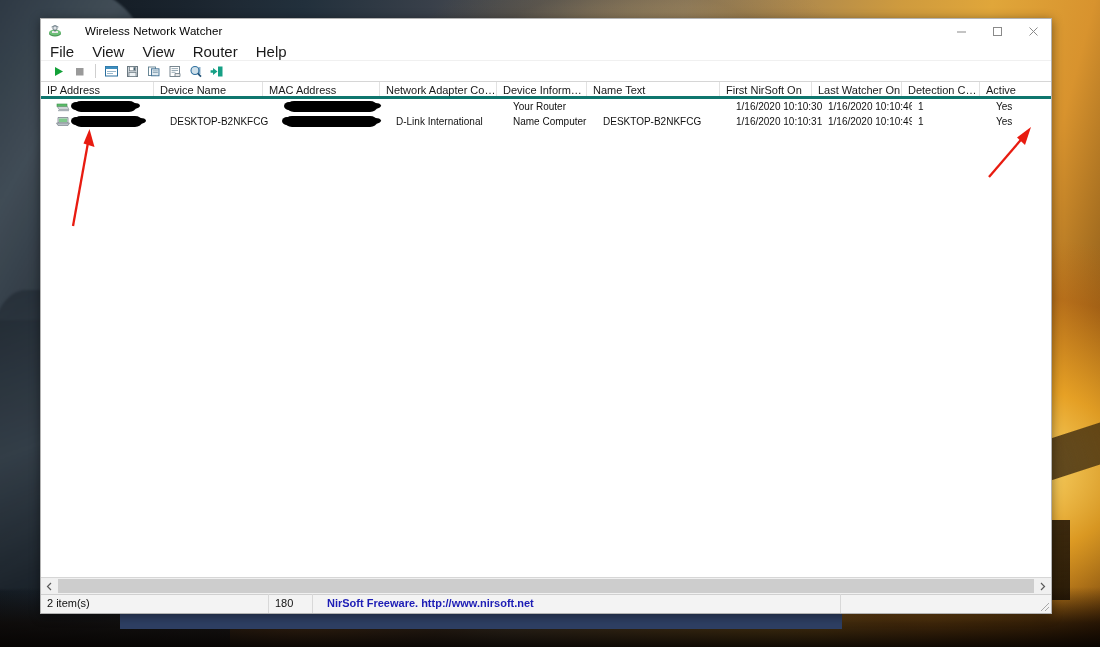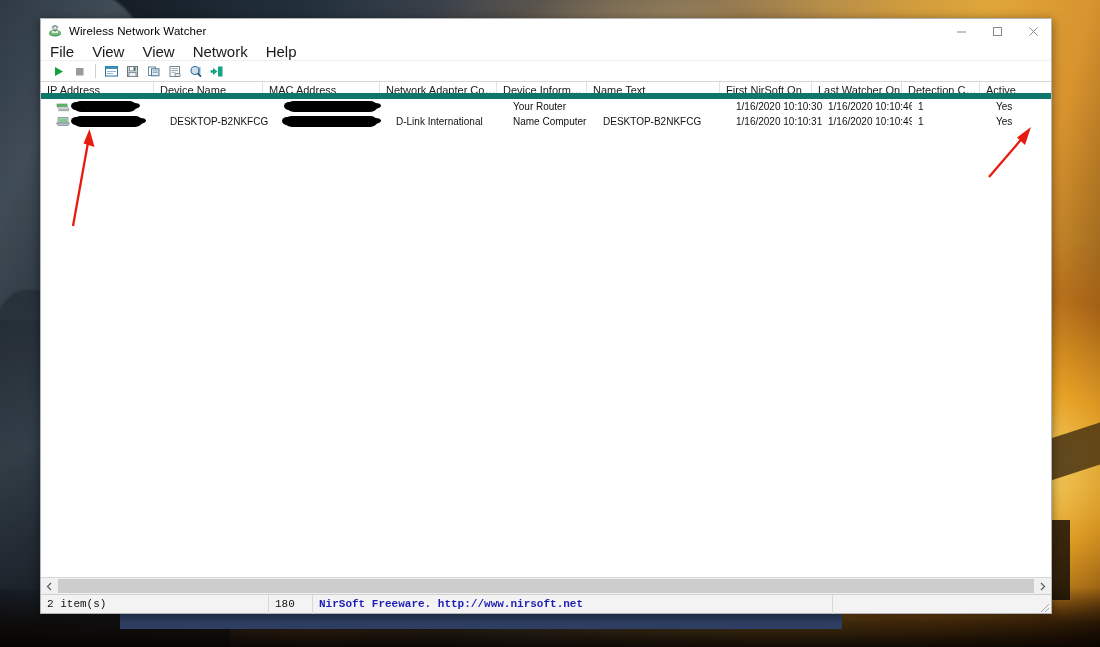--- a/index.html
+++ b/index.html
@@ -79,20 +79,21 @@
     box-shadow: 0 2px 10px rgba(0,0,0,.45);
     display: flex; flex-direction: column;
   }
 
   
   .titlebar {
     height: 24px; background: #ffffff;
     display: flex; align-items: center;
     flex: none;
     position: relative;
+    gap: 16px;
   }
   .title-icon {
     width: 16px; height: 16px; margin-left: 6px; margin-right: 6px;
     flex: none; position: relative;
   }
   .title-text {
     font-size: 11.5px; color: #000; letter-spacing: .1px;
     white-space: nowrap;
   }
   .win-controls { position: absolute; right: 0; top: 0; display: flex; height: 24px; }
@@ -124,21 +125,21 @@
   .tb-btn {
     width: 19px; height: 18px;
     display: flex; align-items: center; justify-content: center;
     position: relative;
   }
   .tb-sep { width: 1px; height: 14px; background: #cfcfcf; margin: 0 4px; }
 
   
   .list-header {
     height: 17px; display: flex; flex: none;
-    background: #fff; border-bottom: 6px solid #0f766e;
+    background: #fff; border-bottom: 3px solid #0f766e;
     font-size: 11px; color: #1a1a1a;
   }
   .hcell {
     padding-left: 6px; line-height: 17px;
     border-right: 1px solid #e2e2e2;
     overflow: hidden; white-space: nowrap;
     text-overflow: ellipsis;
   }
 
   
@@ -182,27 +183,27 @@
     display: flex; align-items: center; justify-content: center;
     color: #555; font-size: 9px;
   }
   .hs-track { flex: 1 1 auto; background: #f0f0f0; padding: 1px 0; }
   .hs-thumb { height: 100%; width: 100%; background: #cdcdcd; }
 
   
   .statusbar {
     flex: none; height: 19px; display: flex;
     background: #f3f3f3; border-top: 1px solid #d0d0d0;
-    font-size: 11px; color: #111; align-items: flex-start; font-family: Liberation Mono, monospace;
+    font-size: 11px; color: #111; align-items: flex-end;
   }
   .sb-cell {
     height: 19px; line-height: 19px; padding-left: 6px;
     border-right: 1px solid #d8d8d8; overflow: hidden; white-space: nowrap;
   }
-  .sb-link { color: #1d1db5; font-weight: bold; }
+  .sb-link { color: #1d1db5; font-weight: bold; margin-left: 8px; }
   .sb-grip {
     width: 14px; height: 19px; position: relative; flex: none;
   }
   .sb-grip::after {
     content: ""; position: absolute; right: 2px; bottom: 2px;
     width: 8px; height: 8px;
     background:
       linear-gradient(135deg, transparent 45%, #a8a8a8 45%, #a8a8a8 55%, transparent 55%),
       linear-gradient(135deg, transparent 70%, #a8a8a8 70%, #a8a8a8 80%, transparent 80%);
   }
@@ -251,21 +252,21 @@
               <path d="M1.5 1.5 L9.5 9.5 M9.5 1.5 L1.5 9.5" stroke="#8a8a8a" stroke-width="1"></path>
             </svg>
         </div>
       </div>
     </div>
 
     <div class="menubar">
       <div class="menu-item">File</div>
       <div class="menu-item">View</div>
       <div class="menu-item">View</div>
-      <div class="menu-item">Network</div>
+      <div class="menu-item">Router</div>
       <div class="menu-item">Help</div>
     </div>
 
     <div class="toolbar">
       <div class="tb-btn">
         <svg width="13" height="13" viewBox="0 0 13 13">
             <path d="M3 2 L11 6.5 L3 11 Z" fill="#13a138"></path>
           </svg>
       </div>
       <div class="tb-btn">

